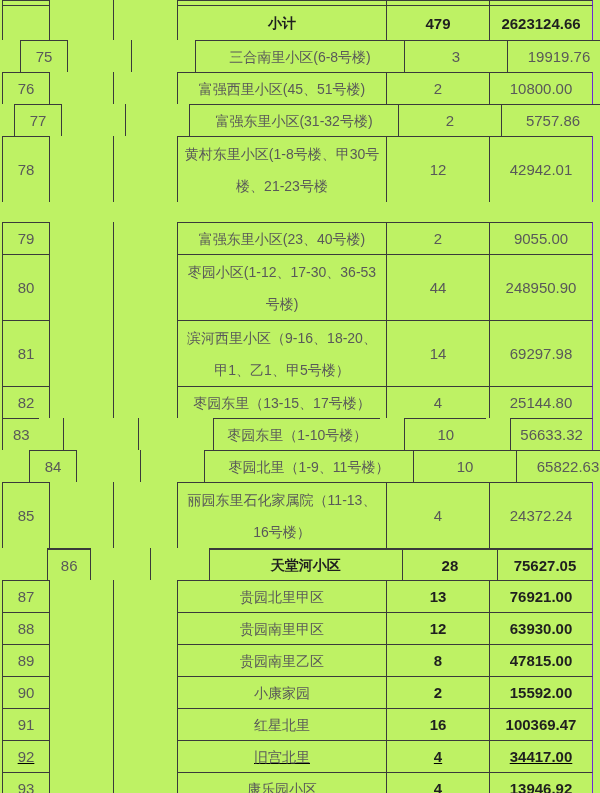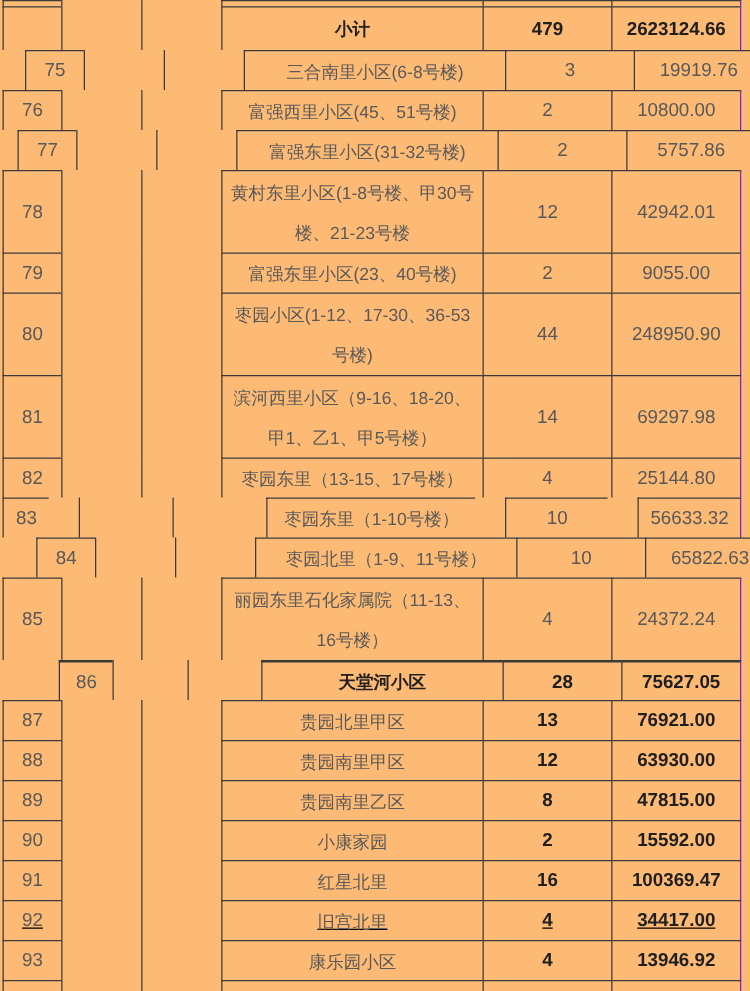--- a/index.html
+++ b/index.html
@@ -3,21 +3,21 @@
 <meta charset="utf-8">
 <style>
   * { margin: 0; padding: 0; box-sizing: border-box; }
   html, body { background: #ffffff; }
   body {
     width: 600px; height: 793px; overflow: hidden;
     font-family: "Liberation Sans", "DejaVu Sans", sans-serif;
   }
   .page {
     position: relative; width: 600px; height: 793px;
-    background: #fdba74; overflow: hidden;
+    background: #bef264; overflow: hidden;
   }
   .table-frame {
     position: absolute; left: 2px; top: 0;
     width: 591px; height: 793px;
     display: flex; flex-direction: column;
   }
   .row { display: flex; width: 591px; flex: 0 0 auto; }
   .cell {
     border-left: 1px solid #3a3a3a;
     border-top: 1px solid #3a3a3a;
@@ -97,21 +97,21 @@
     <div class="cell c-amount">5757.86</div>
   </div>
         <div class="row tall" style="height: 66px;">
     <div class="cell c-no">78</div>
     <div class="cell c-sp c-sp1"></div>
     <div class="cell c-sp c-sp2"></div>
     <div class="cell c-name">黄村东里小区(1-8号楼、甲30号楼、21-23号楼</div>
     <div class="cell c-count">12</div>
     <div class="cell c-amount">42942.01</div>
   </div>
-        <div class="row" style="height: 32px;">
+        <div class="row" style="height: 32px; margin-top: 20px;">
     <div class="cell c-no">79</div>
     <div class="cell c-sp c-sp1"></div>
     <div class="cell c-sp c-sp2"></div>
     <div class="cell c-name">富强东里小区(23、40号楼)</div>
     <div class="cell c-count">2</div>
     <div class="cell c-amount">9055.00</div>
   </div>
         <div class="row tall" style="height: 66px;">
     <div class="cell c-no">80</div>
     <div class="cell c-sp c-sp1"></div>

